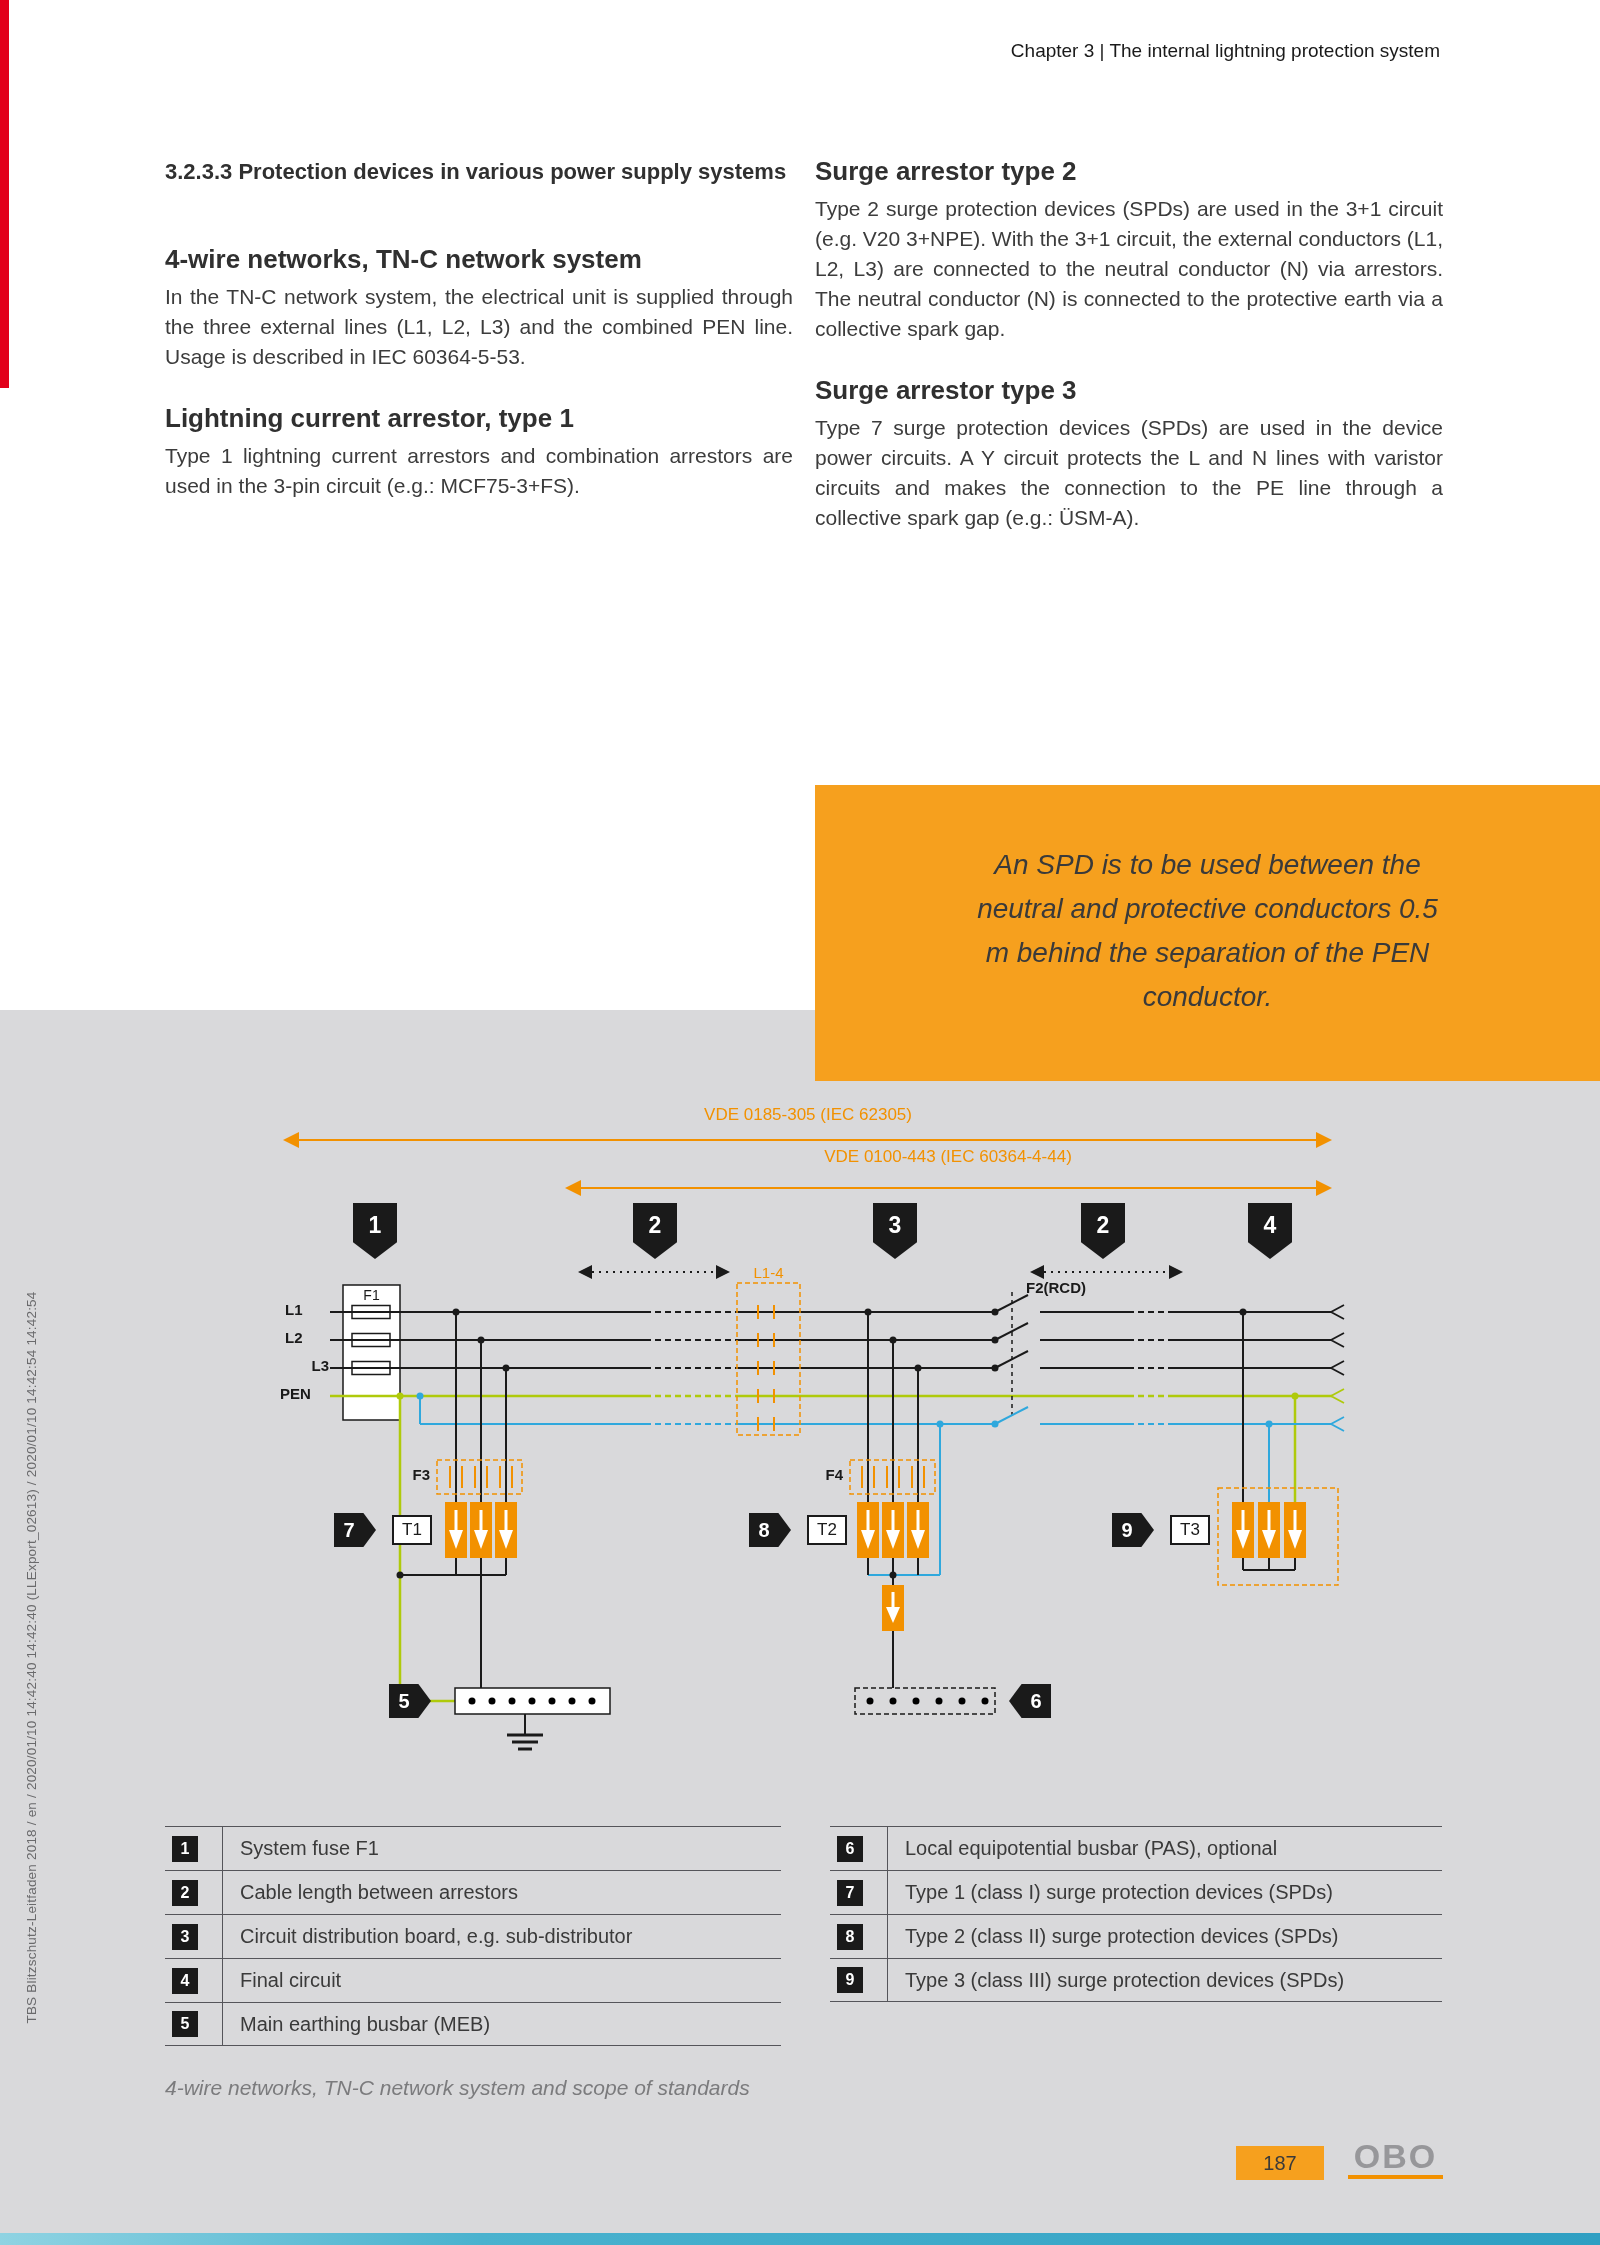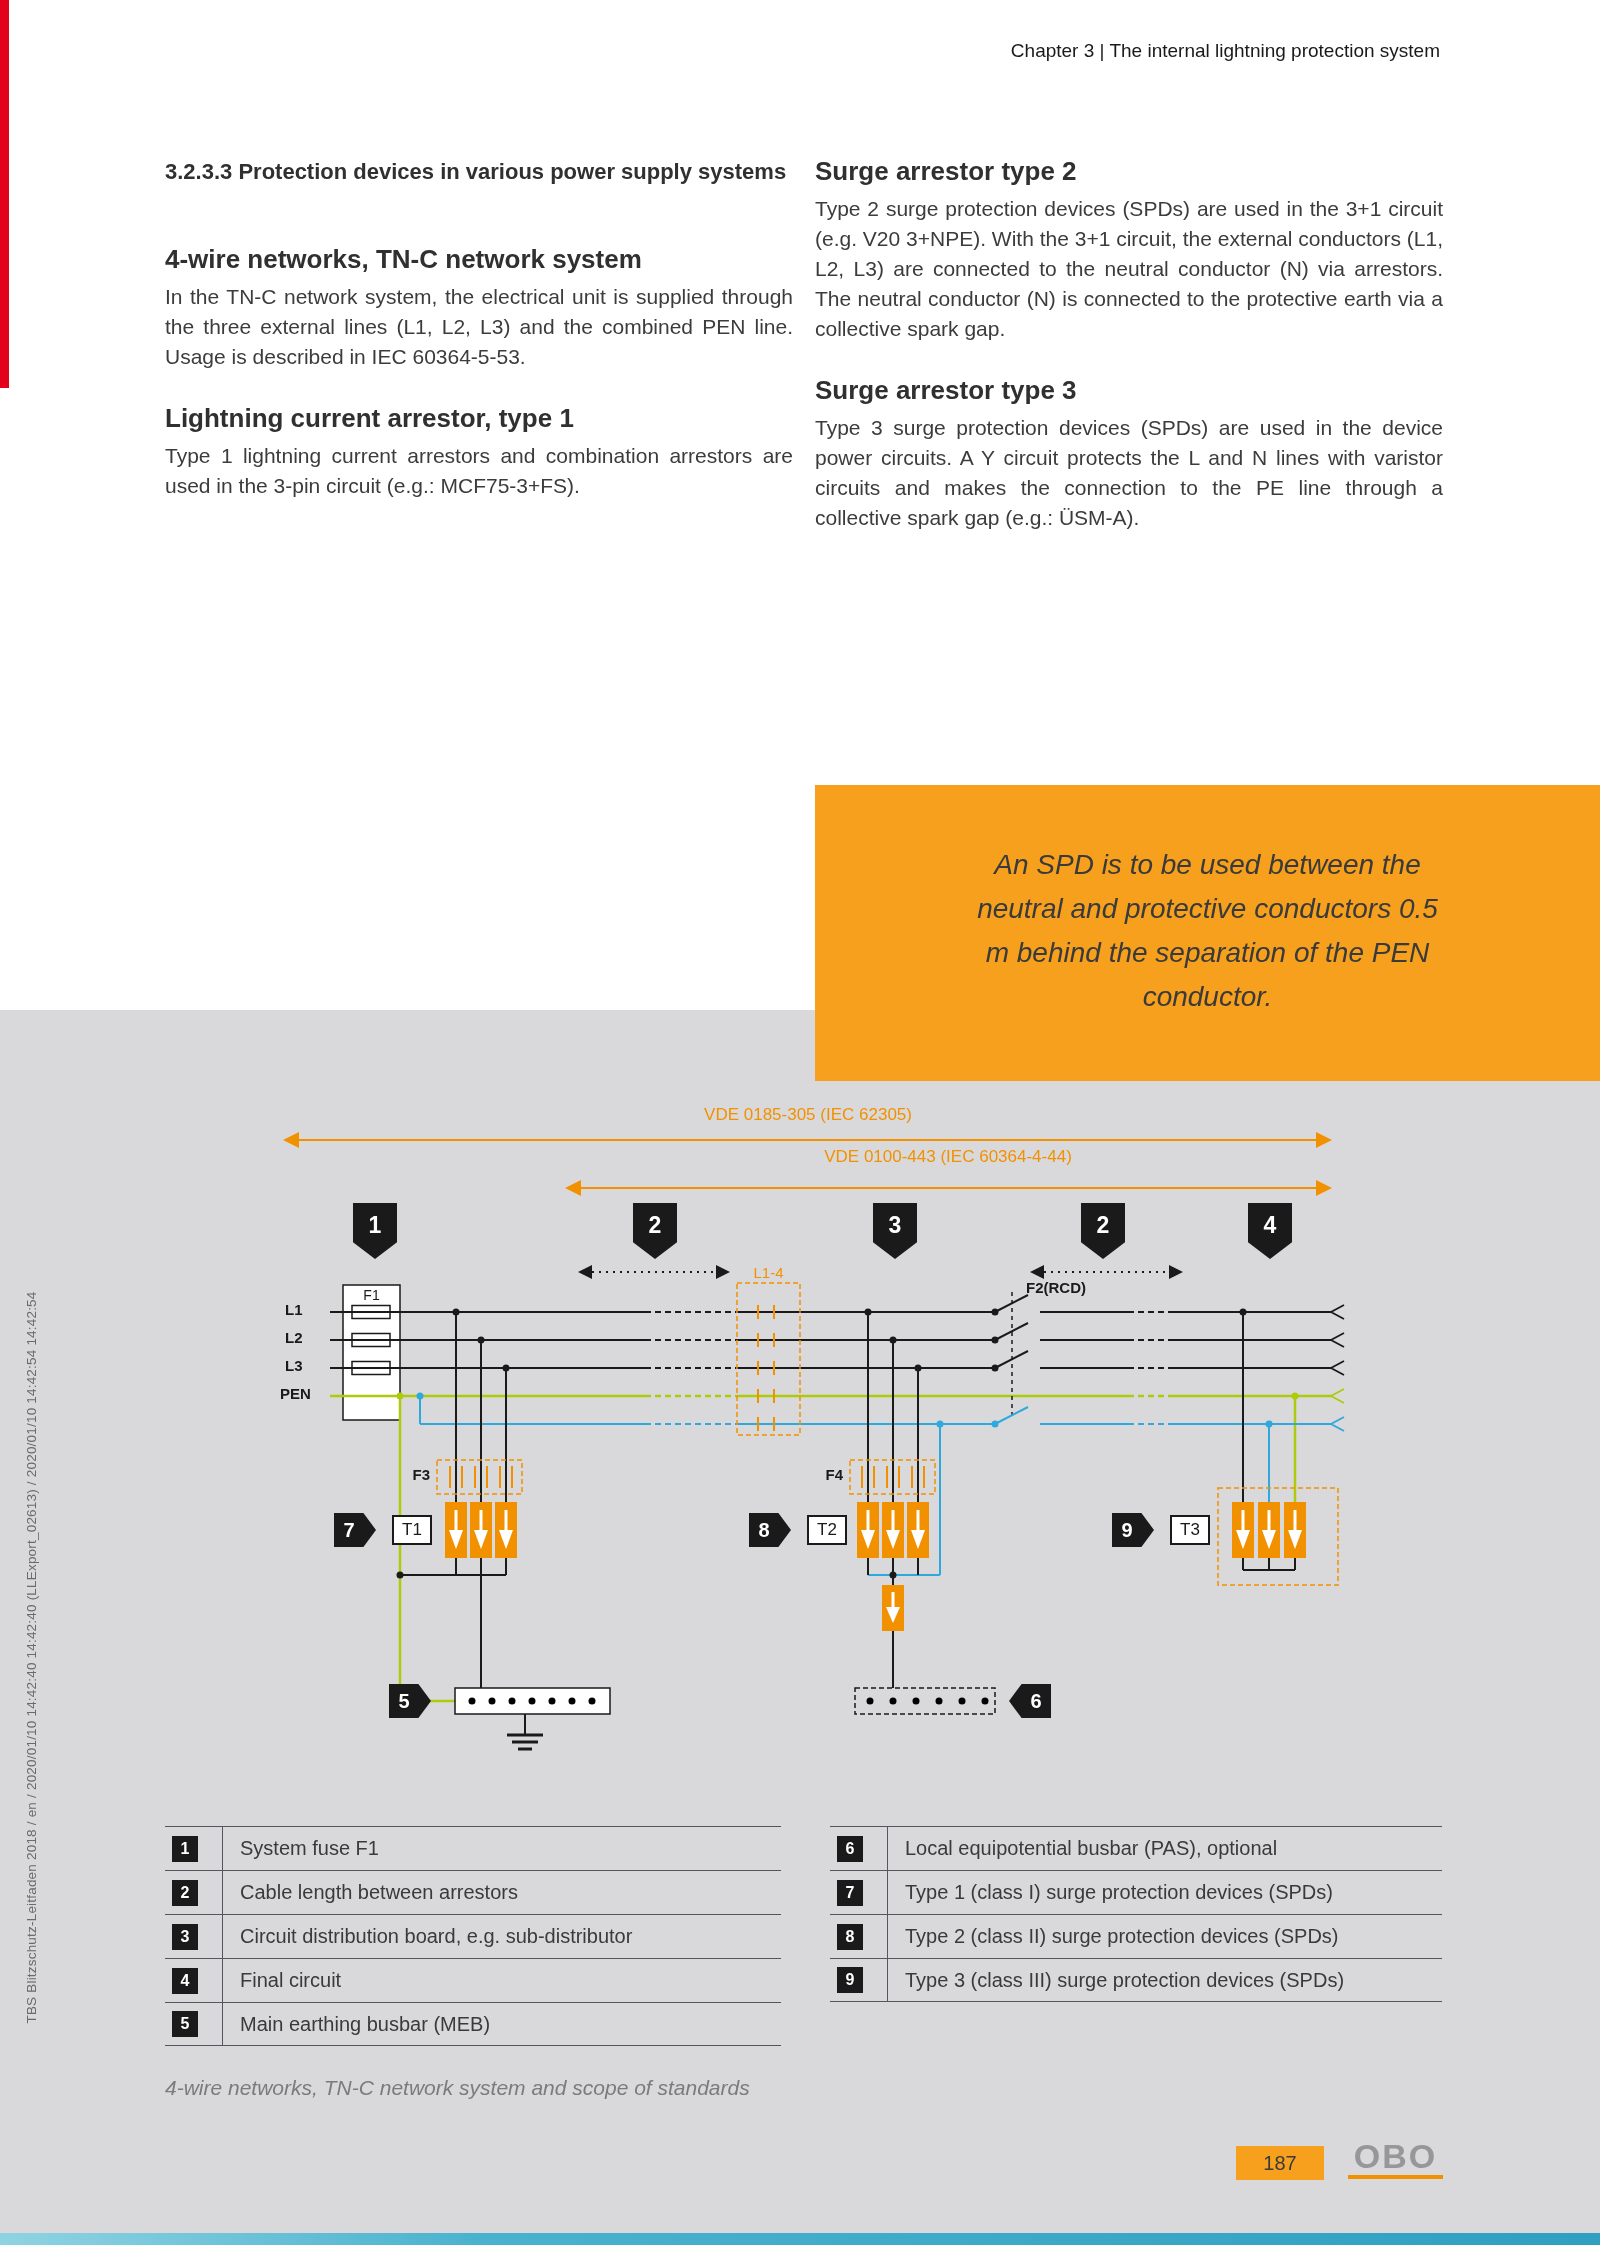--- a/index.html
+++ b/index.html
@@ -86,21 +86,21 @@
     <div class="block-heading">4-wire networks, TN-C network system</div>
     <div class="block-body">In the TN-C network system, the electrical unit is supplied through the three external lines (L1, L2, L3) and the combined PEN line. Usage is described in IEC 60364-5-53.</div>
     <div class="block-heading">Lightning current arrestor, type 1</div>
     <div class="block-body">Type 1 lightning current arrestors and combination arrestors are used in the 3-pin circuit (e.g.: MCF75-3+FS).</div>
   </div>
 
   <div class="col-right">
     <div class="block-heading">Surge arrestor type 2</div>
     <div class="block-body">Type 2 surge protection devices (SPDs) are used in the 3+1 circuit (e.g. V20 3+NPE). With the 3+1 circuit, the external conductors (L1, L2, L3) are connected to the neutral conductor (N) via arrestors. The neutral conductor (N) is connected to the protective earth via a collective spark gap.</div>
     <div class="block-heading">Surge arrestor type 3</div>
-    <div class="block-body">Type 3 surge protection devices (SPDs) are used in the device power circuits. A Y circuit protects the L and N lines with varistor circuits and makes the connection to the PE line through a collective spark gap (e.g.: ÜSM-A).</div>
+    <div class="block-body">Type 7 surge protection devices (SPDs) are used in the device power circuits. A Y circuit protects the L and N lines with varistor circuits and makes the connection to the PE line through a collective spark gap (e.g.: ÜSM-A).</div>
   </div>
 
   <div class="callout">
     <div class="callout-text">An SPD is to be used between the neutral and protective conductors 0.5 m behind the separation of the PEN conductor.</div>
   </div>
 
   <div class="diagram">
     <svg width="1600" height="720" viewBox="0 0 1600 720">
 
       <g>
@@ -366,21 +366,21 @@
     <div class="dlabel vde-label" style="left:748px; top:62px; width:400px;">VDE 0100-443 (IEC 60364-4-44)</div>
 
     <div class="marker-down" style="left:353px; top:118px;">1</div>
     <div class="marker-down" style="left:633px; top:118px;">2</div>
     <div class="marker-down" style="left:873px; top:118px;">3</div>
     <div class="marker-down" style="left:1081px; top:118px;">2</div>
     <div class="marker-down" style="left:1248px; top:118px;">4</div>
 
     <div class="dlabel line-label" style="left:285px; top:216px; width:44px;">L1</div>
     <div class="dlabel line-label" style="left:285px; top:244px; width:44px;">L2</div>
-    <div class="dlabel line-label" style="left:285px; top:272px; width:44px;">L3</div>
+    <div class="dlabel line-label" style="left:285px; top:272px; width:44px;text-align:right;">L3</div>
     <div class="dlabel line-label" style="left:280px; top:300px; width:48px;">PEN</div>
 
     <div class="dlabel comp-label" style="left:346px; top:202px; width:51px; text-align:center; font-weight:normal; font-size:14px;">F1</div>
     <div class="dlabel comp-label orange-label" style="left:735px; top:179px; width:67px; text-align:center;">L1-4</div>
     <div class="dlabel comp-label" style="left:1026px; top:194px;">F2(RCD)</div>
     <div class="dlabel comp-label" style="left:380px; top:381px; width:50px; text-align:right;">F3</div>
     <div class="dlabel comp-label" style="left:793px; top:381px; width:50px; text-align:right;">F4</div>
 
     <div class="marker-right" style="left:334px; top:428px;">7</div>
     <div class="t-box" style="left:392px; top:430px;">T1</div>

